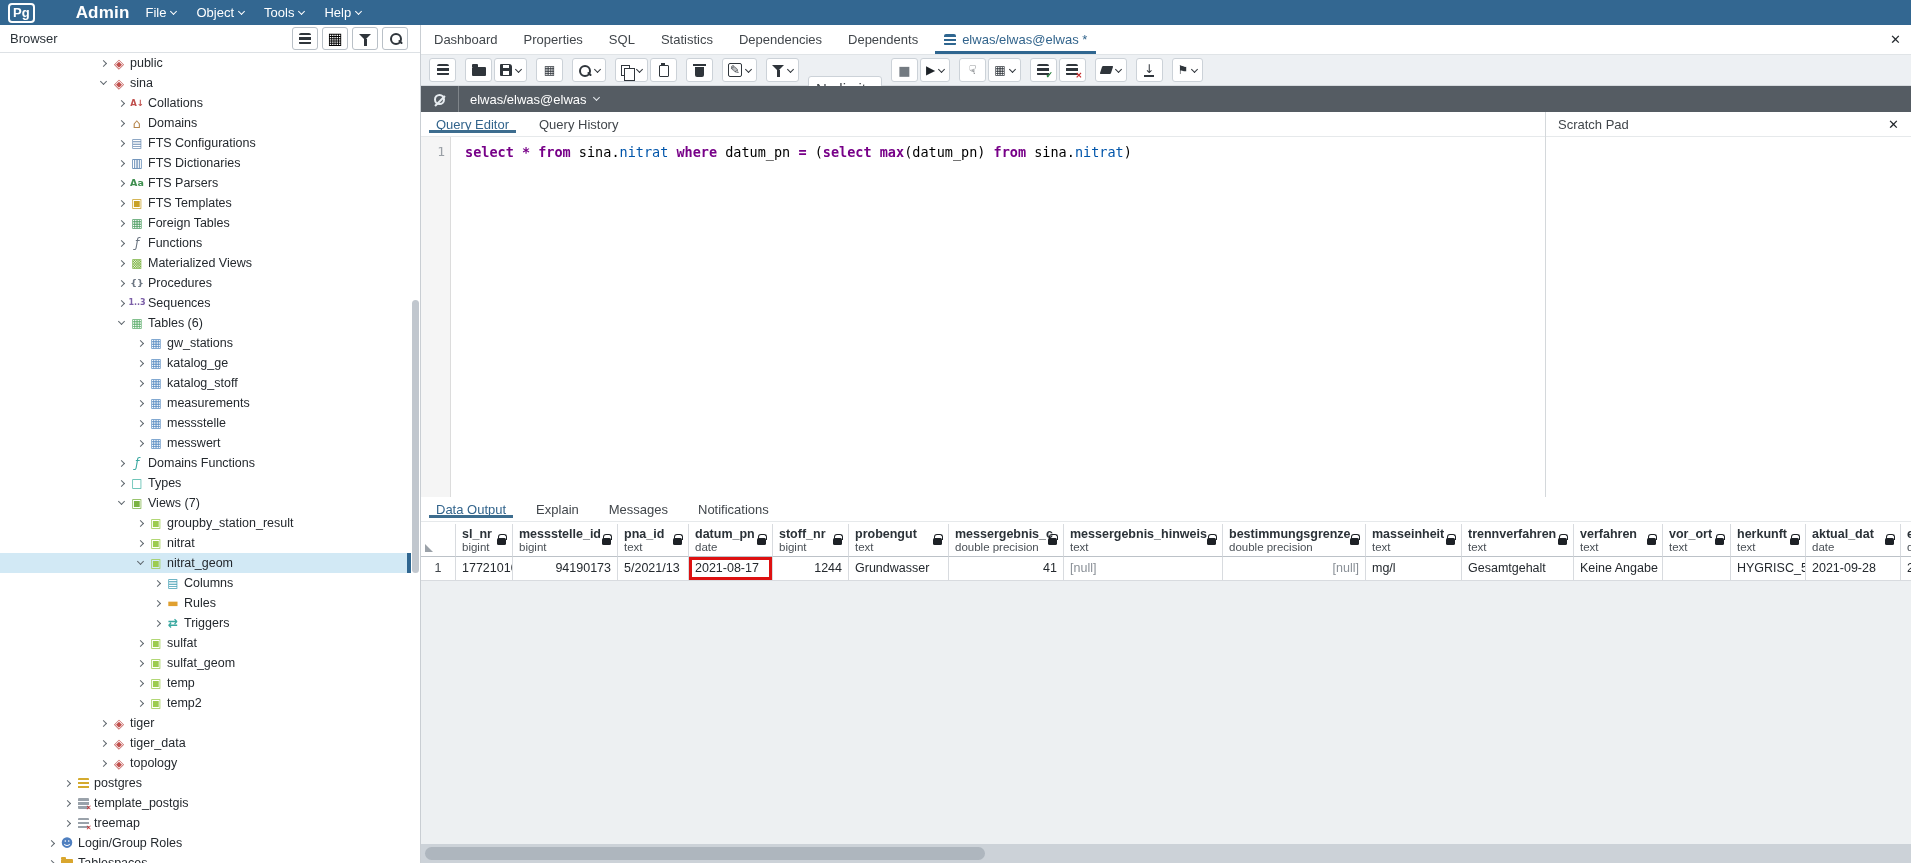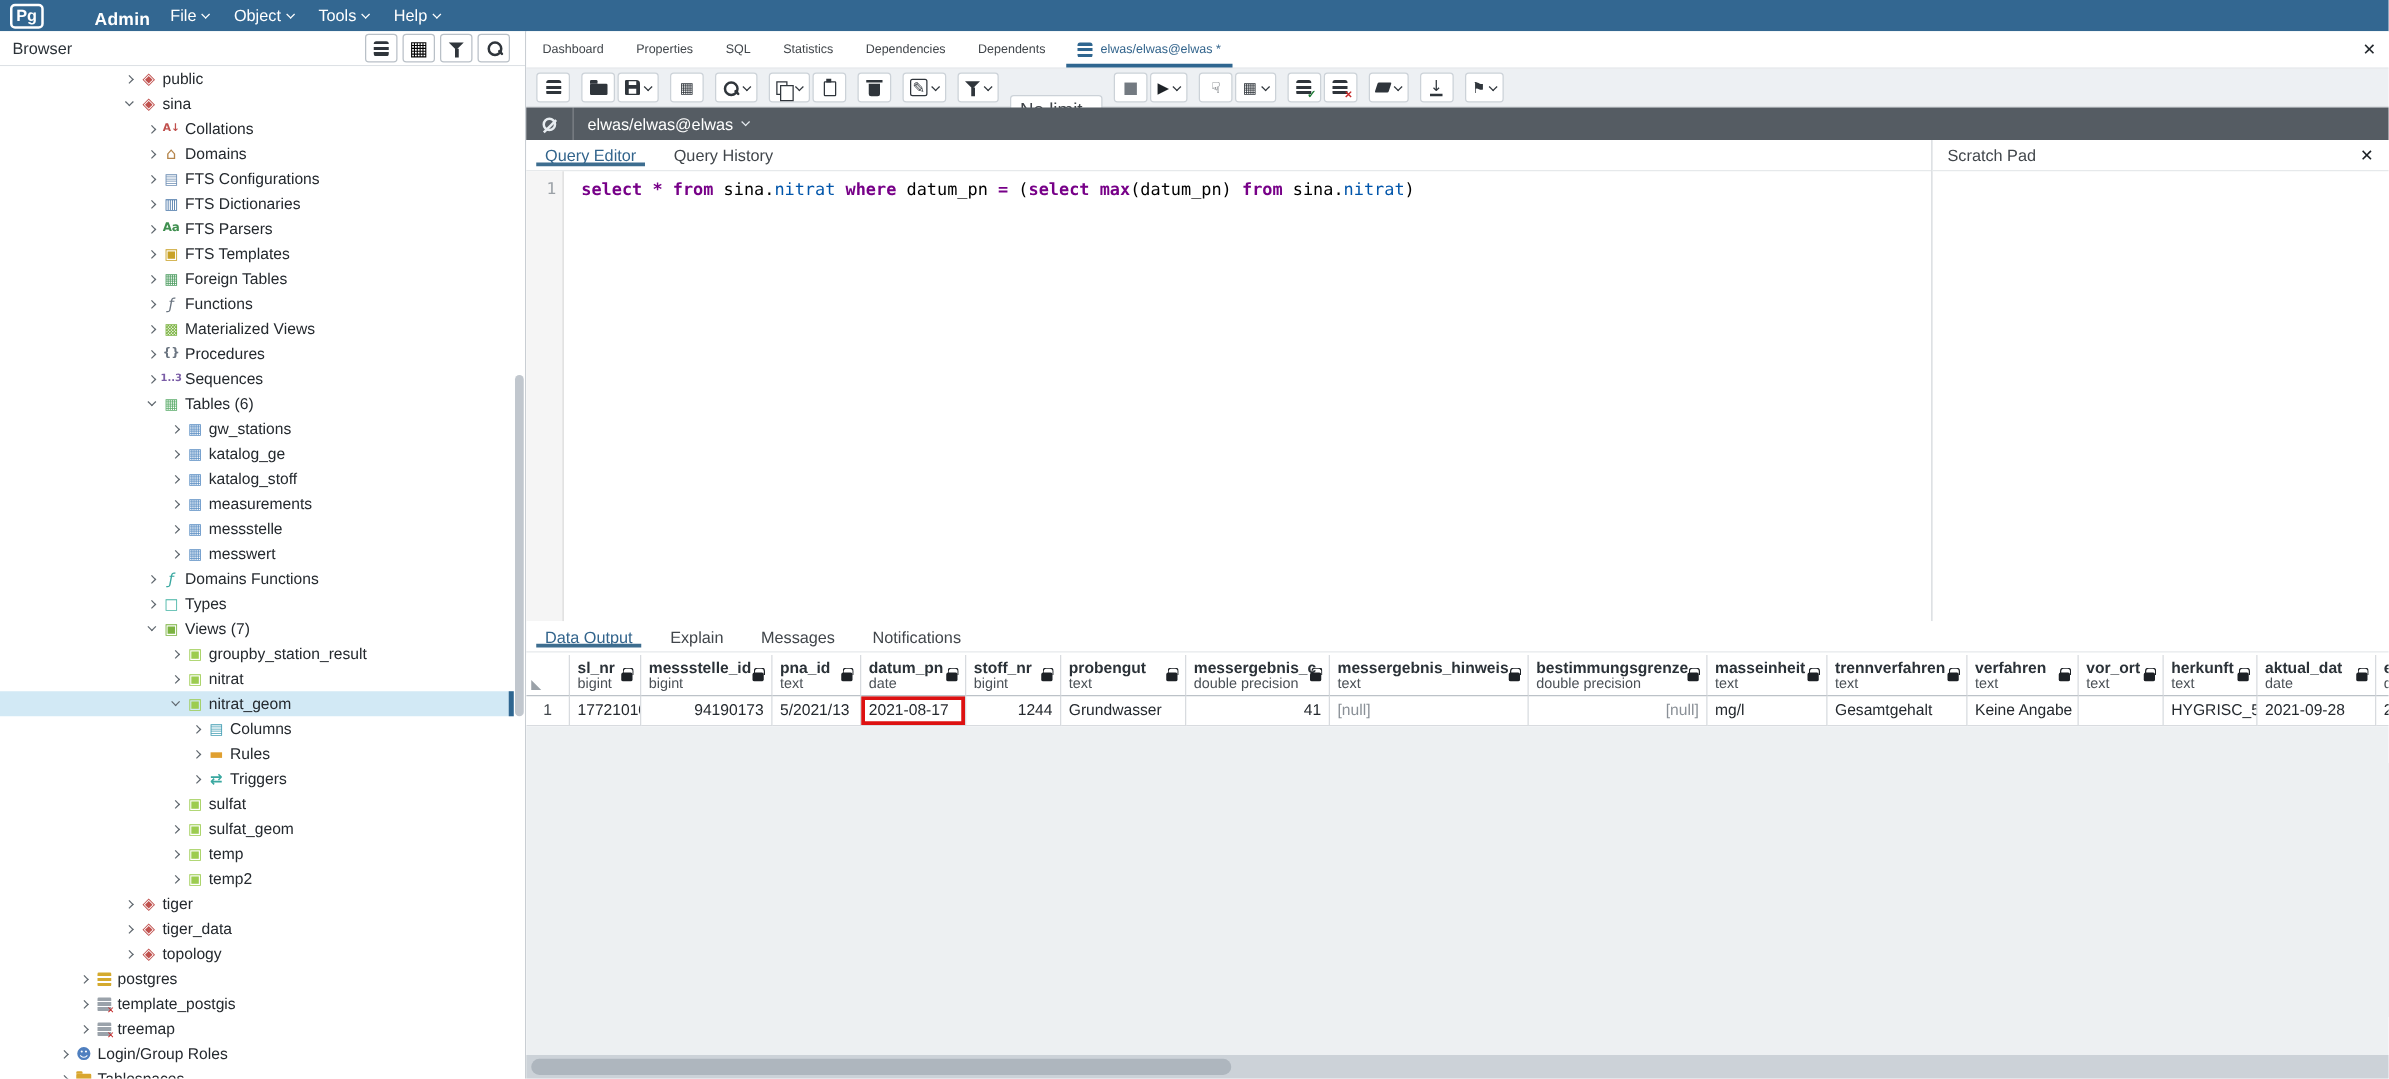--- a/index.html
+++ b/index.html
@@ -6,41 +6,41 @@
   html,body { width:1911px; height:863px; overflow:hidden; background:#fff;
     font-family:"Liberation Sans", sans-serif; }
   #app { position:relative; width:1911px; height:863px; }
 
   
   .menubar { position:absolute; left:0; top:0; width:1911px; height:25px;
     background:#336791; display:flex; align-items:center; color:#fff; }
   .logo { display:flex; align-items:flex-end; margin:0 6px 0 8px;gap:40px; }
   .logo-pg { border:2px solid #fff; border-radius:4px; padding:0 3px; font-weight:bold;
     font-size:13px; line-height:16px; color:#fff; }
-  .logo-admin { font-weight:bold; font-size:14px; margin-left:1px; letter-spacing:.2px; }
+  .logo-admin { font-weight:bold; font-size:17px; margin-left:1px; letter-spacing:.2px; }
   .menu-item { display:flex; align-items:center; gap:5px; padding:0 10px; height:25px;
     font-size:13px; cursor:default; }
   .chev { display:inline-block; width:5px; height:5px;
     border-right:1.5px solid currentColor; border-bottom:1.5px solid currentColor; }
   .chev.down { transform:rotate(45deg); margin-top:-3px; }
   .chev.right { transform:rotate(-45deg); }
 
   
   .browser-header { position:absolute; left:0; top:25px; width:420px; height:28px;
     background:#fff; border-bottom:1px solid #dde1e5; display:flex; align-items:center; }
   .browser-title { font-size:13px; color:#2b3238; margin-left:10px; flex:1; }
   .bh-buttons { display:flex; gap:4px; margin-right:12px; }
   .tool-btn { min-width:26px; height:23px; background:#fff; border:1px solid #b9c0c7;
     border-radius:3px; display:flex; align-items:center; justify-content:center; padding:0 4px; }
 
   .vdivider { position:absolute; left:420px; top:25px; width:1px; height:838px; background:#c9ced3; }
 
   .tabbar { position:absolute; left:421px; top:25px; width:1490px; height:30px; background:#fff;
     border-bottom:1px solid #e0e4e7; display:flex; align-items:stretch; }
-  .tab { display:flex; align-items:center; gap:6px; padding:0 13px; font-size:10px;
+  .tab { display:flex; align-items:center; gap:6px; padding:0 13px; font-size:13px;
     color:#41464b; position:relative; cursor:default; white-space:nowrap; }
   .tab.active { color:#32648c; }
   .tab.active::after { content:""; position:absolute; left:4px; right:4px; bottom:0;
     height:3px; background:#2f6690; }
   .tabbar-close { position:absolute; right:10px; top:7px; font-size:13px; color:#24292e; }
 
   
   .qtoolbar { position:absolute; left:421px; top:55px; width:1490px; height:31px;
     background:#edf0f3; border-bottom:1px solid #d7dbdf; display:flex; align-items:center;
     padding-left:8px; gap:9px; }

